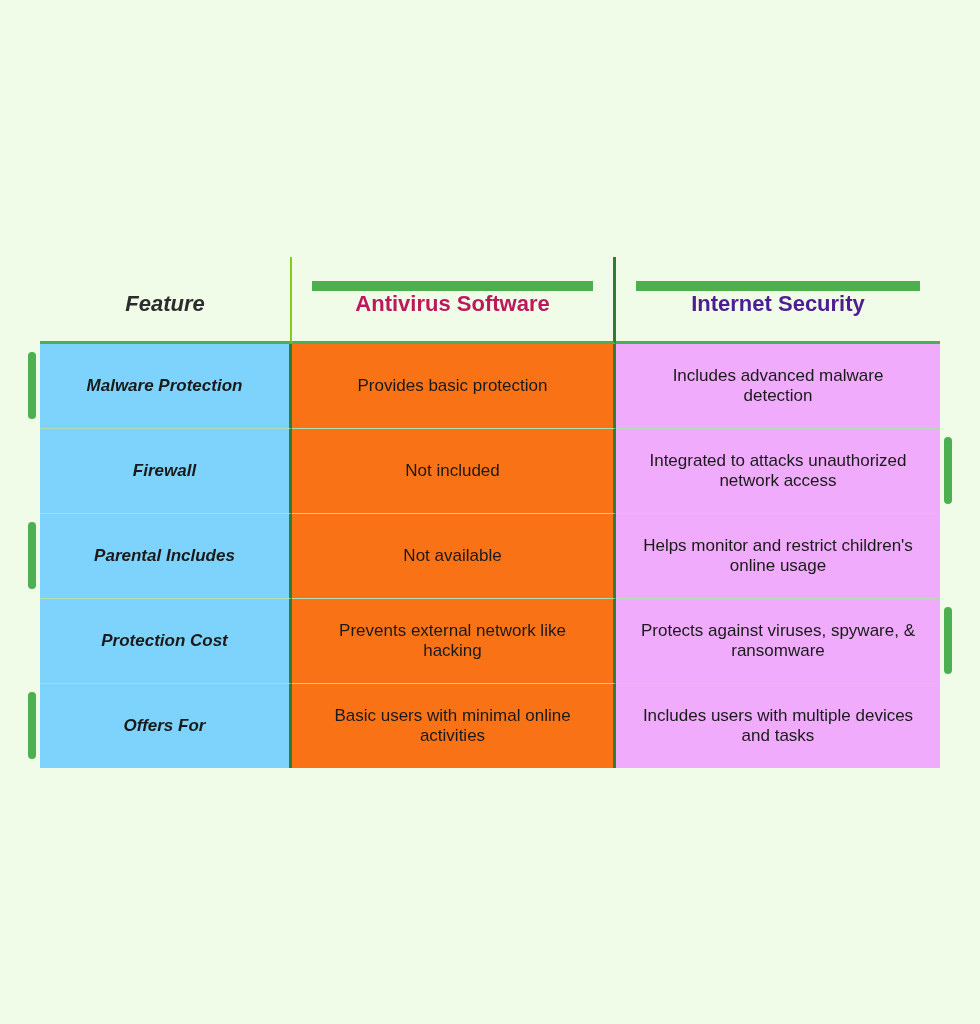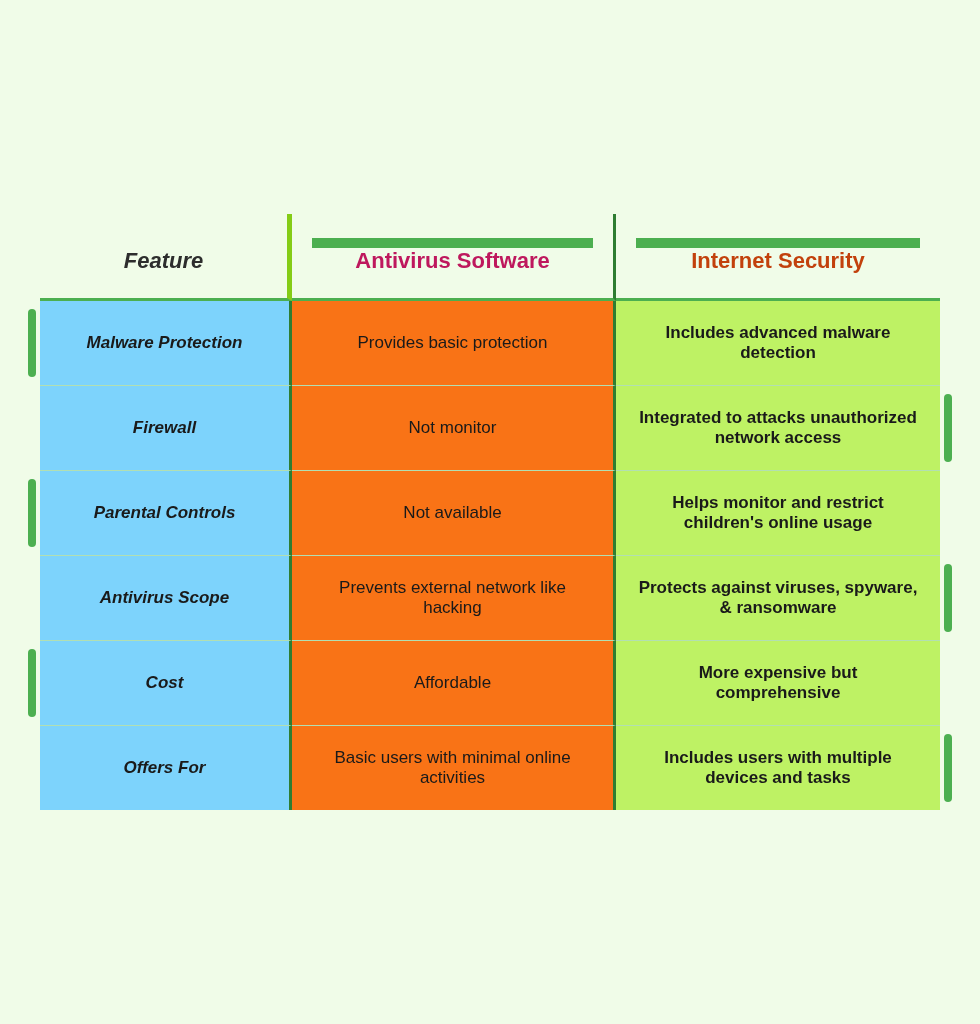--- a/index.html
+++ b/index.html
@@ -39,31 +39,31 @@
       color: #1a1a1a;
       border-bottom: 3px solid #4caf50;
       vertical-align: middle;
     }
 
     .comparison-table thead tr th.feature-header {
       color: #2d2d2d;
       font-style: italic;
       font-weight: 700;
       border-bottom: 3px solid #4caf50;
-      border-right: 5px solid #84cc16;
+      border-right: 2px solid #84cc16;
     }
 
     .comparison-table thead tr th.antivirus-header {
       color: #be185d;
       border-bottom: 3px solid #4caf50;
       border-right: 3px solid #2e7d32;
     }
 
     .comparison-table thead tr th.security-header {
-      color: #c2410c;
+      color: #4c1d95;
       border-bottom: 3px solid #4caf50;
     }
 
     .comparison-table tbody tr td {
       padding: 22px 20px;
       text-align: center;
       vertical-align: middle;
       font-size: 17px;
       color: #1a1a1a;
       border-bottom: 1.5px solid #b2dfb2;
@@ -75,22 +75,21 @@
       border-right: 3px solid #2e7d32;
       background-color: #7dd3fc;
     }
 
     .comparison-table tbody tr td.antivirus-cell {
       background-color: #f97316;
       border-right: 3px solid #2e7d32;
     }
 
     .comparison-table tbody tr td.security-cell {
-      background-color: #bef264;
-      font-weight: bold;
+      background-color: #f0abfc;
     }
 
     .comparison-table tbody tr:last-child td {
       border-bottom: none;
     }
 
     
     .comparison-table tbody tr td.feature-cell {
       position: relative;
     }
@@ -158,37 +157,32 @@
       </tr>
     </thead>
     <tbody id="table-body">
     <tr>
           <td class="feature-cell">Malware Protection</td>
           <td class="antivirus-cell">Provides basic protection</td>
           <td class="security-cell">Includes advanced malware detection</td>
         </tr>
         <tr>
           <td class="feature-cell">Firewall</td>
-          <td class="antivirus-cell">Not monitor</td>
+          <td class="antivirus-cell">Not included</td>
           <td class="security-cell">Integrated to attacks unauthorized network access</td>
         </tr>
         <tr>
-          <td class="feature-cell">Parental Controls</td>
+          <td class="feature-cell">Parental Includes</td>
           <td class="antivirus-cell">Not available</td>
           <td class="security-cell">Helps monitor and restrict children's online usage</td>
         </tr>
         <tr>
-          <td class="feature-cell">Antivirus Scope</td>
+          <td class="feature-cell">Protection Cost</td>
           <td class="antivirus-cell">Prevents external network like hacking</td>
           <td class="security-cell">Protects against viruses, spyware, &amp; ransomware</td>
-        </tr>
-        <tr>
-          <td class="feature-cell">Cost</td>
-          <td class="antivirus-cell">Affordable</td>
-          <td class="security-cell">More expensive but comprehensive</td>
         </tr>
         <tr>
           <td class="feature-cell">Offers For</td>
           <td class="antivirus-cell">Basic users with minimal online activities</td>
           <td class="security-cell">Includes users with multiple devices and tasks</td>
         </tr>
       </tbody>
   </table>
 </div>
 

